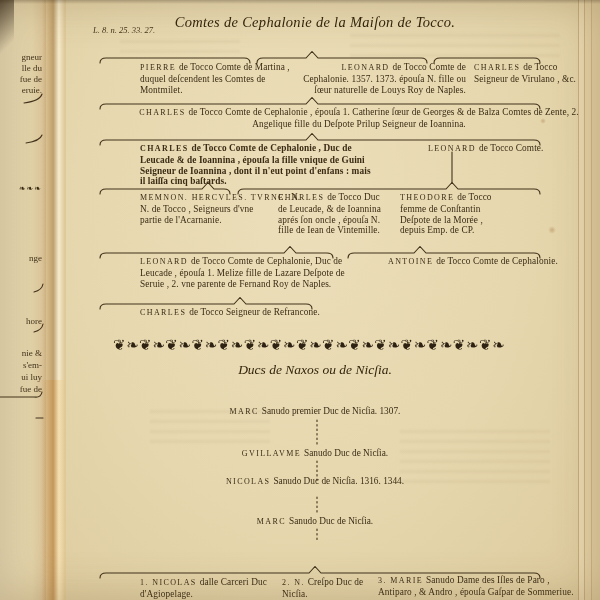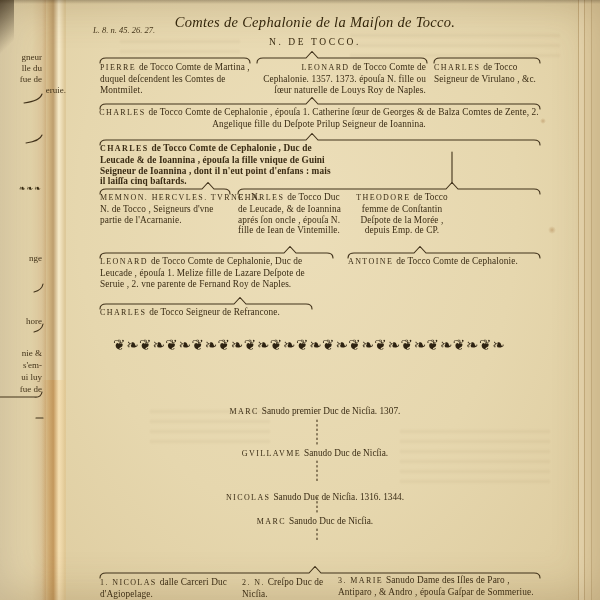--- a/index.html
+++ b/index.html
@@ -43,20 +43,21 @@
   }
   .vignette{position:absolute;inset:0;box-shadow:inset 0 0 46px rgba(110,80,35,.30);pointer-events:none;}
   .ghost{
     position:absolute;opacity:.45;filter:blur(1.1px);pointer-events:none;
     background:repeating-linear-gradient(180deg,rgba(122,96,58,.14) 0 3px,transparent 3px 10px);
   }
   .fox{position:absolute;border-radius:50%;background:radial-gradient(circle,rgba(150,95,40,.35),transparent 70%);}
   .cell{
     position:absolute;font-size:9.3px;line-height:10.8px;color:#3a2c15;
     letter-spacing:.1px;
+    margin-left:40px;
   }
   .nm{
     text-transform:uppercase;letter-spacing:1.4px;font-size:8px;margin-right:3px;
     white-space:nowrap;
   }
   .centered{text-align:center;}
   .page-title{
     position:absolute;left:80px;top:14px;width:470px;text-align:center;
     font-style:italic;font-size:14.5px;color:#32250c;letter-spacing:.3px;
   }
@@ -103,32 +104,31 @@
   <div class="ghost" style="left:350px;top:34px;width:210px;height:26px;"></div>
   <div class="ghost" style="left:120px;top:40px;width:120px;height:14px;"></div>
   <div class="ghost" style="left:150px;top:410px;width:120px;height:40px;"></div>
   <div class="ghost" style="left:400px;top:430px;width:150px;height:60px;"></div>
   <div class="fox" style="left:548px;top:226px;width:8px;height:8px;"></div>
   <div class="fox" style="left:540px;top:118px;width:6px;height:6px;"></div>
 
   <div class="frag" style="top:52px;">gneur</div>
   <div class="frag" style="top:63px;">lle du</div>
   <div class="frag" style="top:74px;">fue de</div>
-  <div class="frag" style="top:85px;margin-left:24px;">eruie.</div>
+  <div class="frag" style="top:85px;">eruie.</div>
   <div class="frag frag-orn" style="top:184px;">❧❧❧</div>
   <div class="frag" style="top:253px;">nge</div>
   <div class="frag" style="top:316px;">hore</div>
   <div class="frag" style="top:348px;">nie &amp;</div>
   <div class="frag" style="top:360px;">s'em-</div>
   <div class="frag" style="top:372px;">ui luy</div>
   <div class="frag" style="top:384px;">fue de</div>
 
   <div class="page-title">Comtes de Cephalonie de la Maiſon de Tocco.</div>
-  <div class="margin-note">L. 8. n. 45. 26. 27.</div>
-  <div class="family-root">N. de Tocco.</div>
+  <div class="margin-note">L. 8. n. 25. 33. 27.</div>
 
   <svg class="connectors" width="600" height="600" viewBox="0 0 600 600">
     <g fill="none" stroke="#41321b" stroke-width="1.1" stroke-linecap="round">
 
       <path d="M 100,63 Q 100,58 106,58 L 244,58 Q 250,58 250,63"></path>
       <path d="M 257,63 Q 257,58 263,58 L 306,58 L 312,51.5 L 318,58 L 421,58 Q 427,58 427,63"></path>
       <path d="M 434,63 Q 434,58 440,58 L 534,58 Q 540,58 540,63"></path>
 
       <path d="M 100,109 Q 100,104 106,104 L 306,104 L 312,97.5 L 318,104 L 534,104 Q 540,104 540,109"></path>
 
@@ -172,52 +172,56 @@
     <span class="nm">Charles</span><span>de Tocco Seigneur de Virulano , &amp;c.</span>
   </div>
 
   <div class="cell centered" style="left:98px;top:107px;width:442px;">
     <span class="nm">Charles</span><span>de Tocco Comte de Cephalonie , épouſa 1. Catherine ſœur de Georges &amp; de Balza Comtes de Zente, 2. Angelique fille du Deſpote Prilup Seigneur de Ioannina.</span>
   </div>
 
   <div class="cell" style="left:100px;top:143px;width:238px;font-weight:bold;">
     <span class="nm">Charles</span><span>de Tocco Comte de Cephalonie , Duc de Leucade &amp; de Ioannina , épouſa la fille vnique de Guini Seigneur de Ioannina , dont il n'eut point d'enfans : mais il laiſſa cinq baſtards.</span>
   </div>
+  <div class="cell" style="left:388px;top:143px;width:152px;">
+    <span class="nm">Leonard</span><span>de Tocco Comte.</span>
+  </div>
 
   <div class="cell" style="left:100px;top:192px;width:132px;">
     <span class="nm">Memnon. Hercvles. Tvrne.</span><span>N. N. de Tocco , Seigneurs d'vne partie de l'Acarnanie.</span>
   </div>
   <div class="cell" style="left:238px;top:192px;width:110px;">
     <span class="nm">Charles</span><span>de Tocco Duc de Leucade, &amp; de Ioannina aprés ſon oncle , épouſa N. fille de Iean de Vintemille.</span>
   </div>
-  <div class="cell" style="left:348px;top:192px;width:108px;text-align:center;">
+  <div class="cell" style="left:360px;top:192px;width:108px;">
     <span class="nm">Theodore</span><span>de Tocco femme de Conſtantin Deſpote de la Morée , depuis Emp. de CP.</span>
   </div>
 
   <div class="cell" style="left:100px;top:256px;width:205px;">
     <span class="nm">Leonard</span><span>de Tocco Comte de Cephalonie, Duc de Leucade , épouſa 1. Melize fille de Lazare Deſpote de Seruie , 2. vne parente de Fernand Roy de Naples.</span>
   </div>
   <div class="cell" style="left:348px;top:256px;width:180px;">
     <span class="nm">Antoine</span><span>de Tocco Comte de Cephalonie.</span>
   </div>
 
   <div class="cell" style="left:100px;top:307px;width:230px;">
     <span class="nm">Charles</span><span>de Tocco Seigneur de Refrancone.</span>
   </div>
 
   <div class="divider">❦❧❦❧❦❧❦❧❦❧❦❧❦❧❦❧❦❧❦❧❦❧❦❧❦❧❦❧❦❧</div>
 
+  <div class="section-title">Ducs de Naxos ou de Nicſia.</div>
 
   <div class="gen-line" style="top:406px;">
     <span class="nm">Marc</span><span>Sanudo premier Duc de Nicſia. 1307.</span>
   </div>
   <div class="gen-line" style="top:448px;">
     <span class="nm">Gvillavme</span><span>Sanudo Duc de Nicſia.</span>
   </div>
-  <div class="gen-line" style="top:492px;text-align:center;">
+  <div class="gen-line" style="top:476px;text-align:center;">
     <span class="nm">Nicolas</span><span>Sanudo Duc de Nicſia. 1316. 1344.</span>
   </div>
   <div class="gen-line" style="top:516px;">
     <span class="nm">Marc</span><span>Sanudo Duc de Nicſia.</span>
   </div>
 
   <div class="cell" style="left:100px;top:577px;width:136px;">
     <span class="nm">1. Nicolas</span><span>dalle Carceri Duc d'Agiopelage.</span>
   </div>
   <div class="cell" style="left:242px;top:577px;width:92px;">

